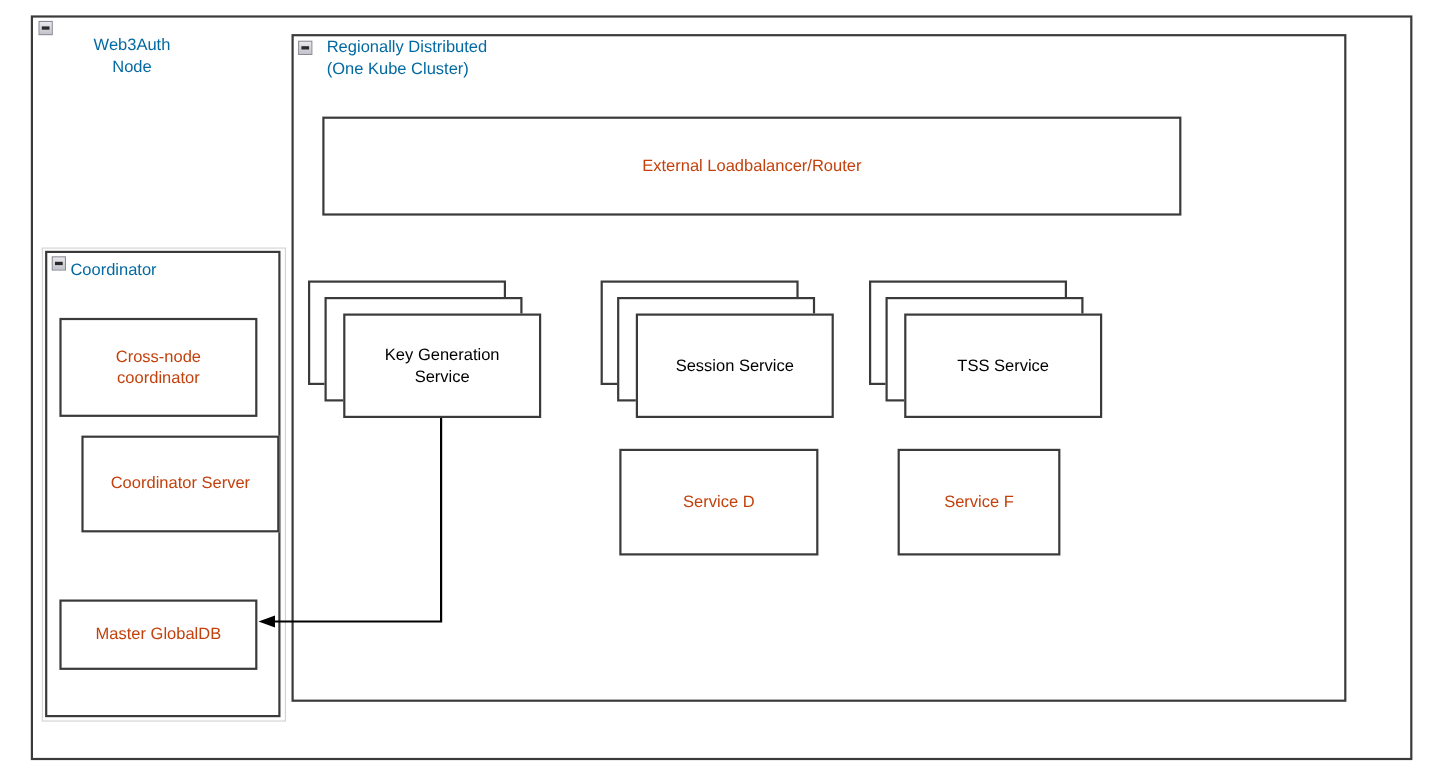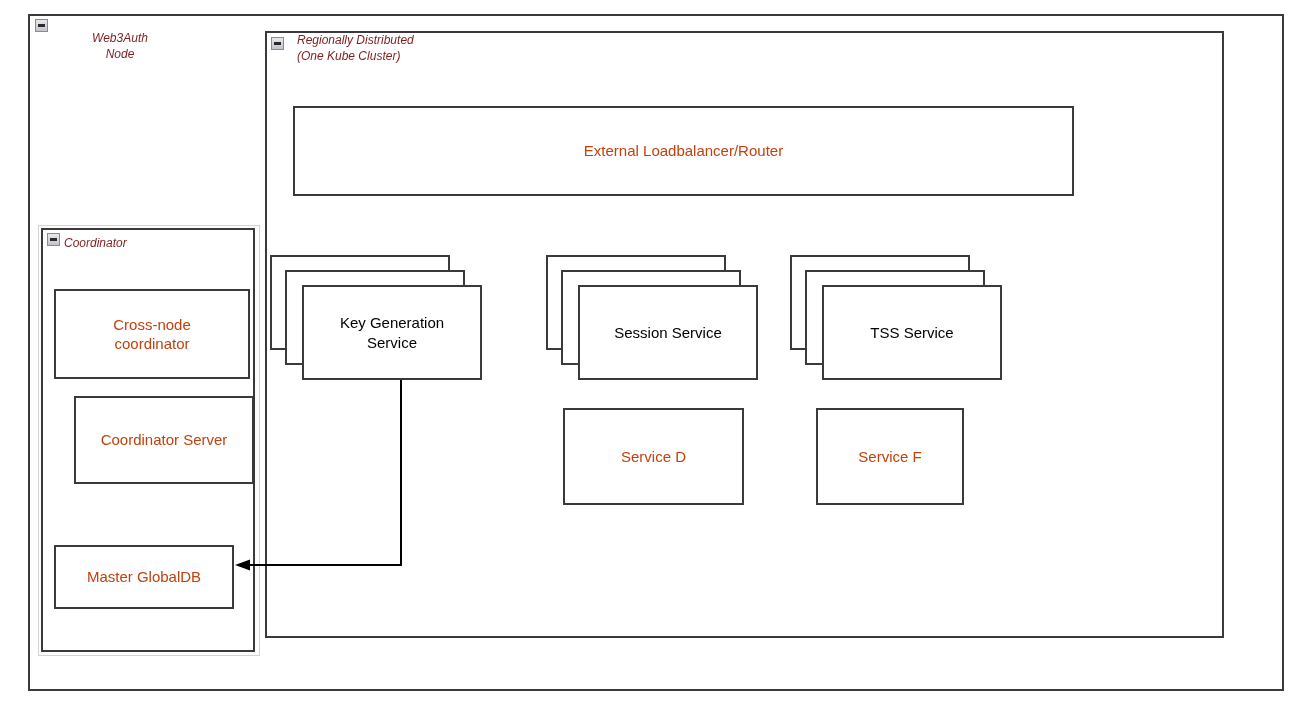--- a/index.html
+++ b/index.html
@@ -78,45 +78,44 @@
     left: 2px;
     right: 2px;
     top: 4px;
     height: 3px;
     background: #2a2a2a;
   }
 
   
   .container-title {
     position: absolute;
-    color: #7f1d1d;
-    font-size: 12px;
+    color: #0369a1;
+    font-size: 15px;
     line-height: 1.33;
     white-space: pre-line;
-    font-style: italic;
   }
   #node-title   { left: 60px;  top: 31px;  text-align: center; width: 120px; }
   #cluster-title{ left: 297px; top: 33px;  text-align: left; }
   #coord-title  { left: 64px;  top: 236px; text-align: left; }
 
   
   .node-box {
     display: flex;
     align-items: center;
     justify-content: center;
     font-size: 15px;
     color: #c2410c;
     text-align: center;
     padding: 0 8px;
     line-height: 1.3;
     white-space: pre-line;
   }
 
   #lb-box          { left: 293px; top: 106px; width: 781px; height: 90px; }
-  #cross-node-box  { left: 54px;  top: 289px; width: 196px; height: 90px; }
+  #cross-node-box  { left: 54px;  top: 289px; width: 180px; height: 90px; }
   #coord-server-box{ left: 54px;  top: 396px; width: 180px; height: 88px; margin-left: 20px; }
   #master-db-box   { left: 54px;  top: 545px; width: 180px; height: 64px; text-align: right; }
   #service-d-box   { left: 563px; top: 408px; width: 181px; height: 97px; }
   #service-f-box   { left: 816px; top: 408px; width: 148px; height: 97px; }
 
   
   .stack {
     position: absolute;
     width: 214px;
     height: 130px;
@@ -136,21 +135,21 @@
     top: 30px;
     display: flex;
     align-items: center;
     justify-content: center;
     font-size: 15px;
     color: #000;
     text-align: center;
     line-height: 1.3;
     white-space: pre-line;
   }
-  #stack-keygen  { left: 270px; top: 255px; }
+  #stack-keygen  { left: 280px; top: 255px; }
   #stack-session { left: 546px; top: 255px; }
   #stack-tss     { left: 790px; top: 255px; }
 
   
   #connector {
     position: absolute;
     left: 0;
     top: 0;
     width: 1302px;
     height: 708px;

